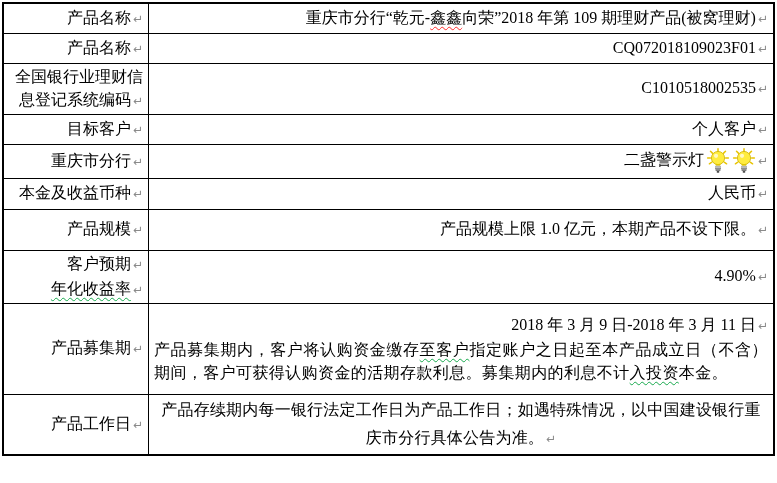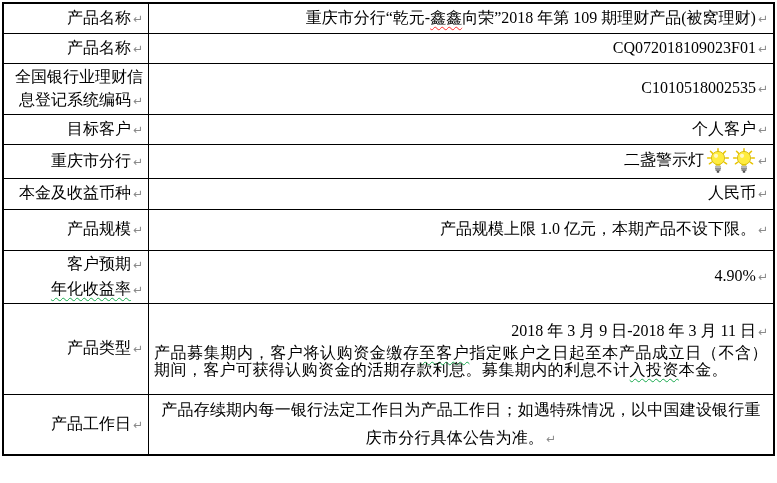--- a/index.html
+++ b/index.html
@@ -23,21 +23,21 @@
   }
   td.label-cell{
     width:134px;
     text-align:center;
     font-size:16px;
   }
   td.value-cell{font-size:16px;}
   .line{line-height:23px;}
   .align-center{text-align:right;}
   .align-left{text-align:center;line-height:28px;letter-spacing:0.2px;}
-  .align-justify{text-align:justify;line-height:17px;letter-spacing:0.4px;}
+  .align-justify{text-align:justify;line-height:23px;letter-spacing:0.4px;}
   .bold{font-weight:normal;}
   .wavy-red{
     text-decoration:underline;
     text-decoration-style:wavy;
     text-decoration-color:#ff2a2a;
     text-decoration-thickness:1px;
     text-underline-offset:3px;
   }
   .wavy-green{
     text-decoration:underline;
@@ -160,21 +160,21 @@
           <td class="label-cell">
             <div class="line align-center"><span>客户预期</span><span class="pmark">↵</span></div>
             <div class="line align-center"><span class="wavy-green">年化收益率</span><span class="pmark">↵</span></div>
           </td>
           <td class="value-cell">
             <div class="line align-center"><span>4.90%</span><span class="pmark">↵</span></div>
           </td>
         </tr>
         <tr style="height: 91px;">
           <td class="label-cell">
-            <div class="line align-center"><span>产品类型</span><span class="pmark">↵</span></div>
+            <div class="line align-center"><span>产品募集期</span><span class="pmark">↵</span></div>
           </td>
           <td class="value-cell">
             <div class="line align-center"><span>2018 年 3 月 9 日-2018 年 3 月 11 日</span><span class="pmark">↵</span></div>
             <div class="line align-justify bold"><span>产品募集期内，客户将认购资金缴存</span><span class="wavy-green">至客户</span><span>指定账户之日起至本产品成立日（不含）期间，客户可获得认购资金的活期存款利息。募集期内的利息不计</span><span class="wavy-green">入投资</span><span>本金。</span></div>
           </td>
         </tr>
         <tr style="height: 59px;">
           <td class="label-cell">
             <div class="line align-center"><span>产品工作日</span><span class="pmark">↵</span></div>
           </td>

